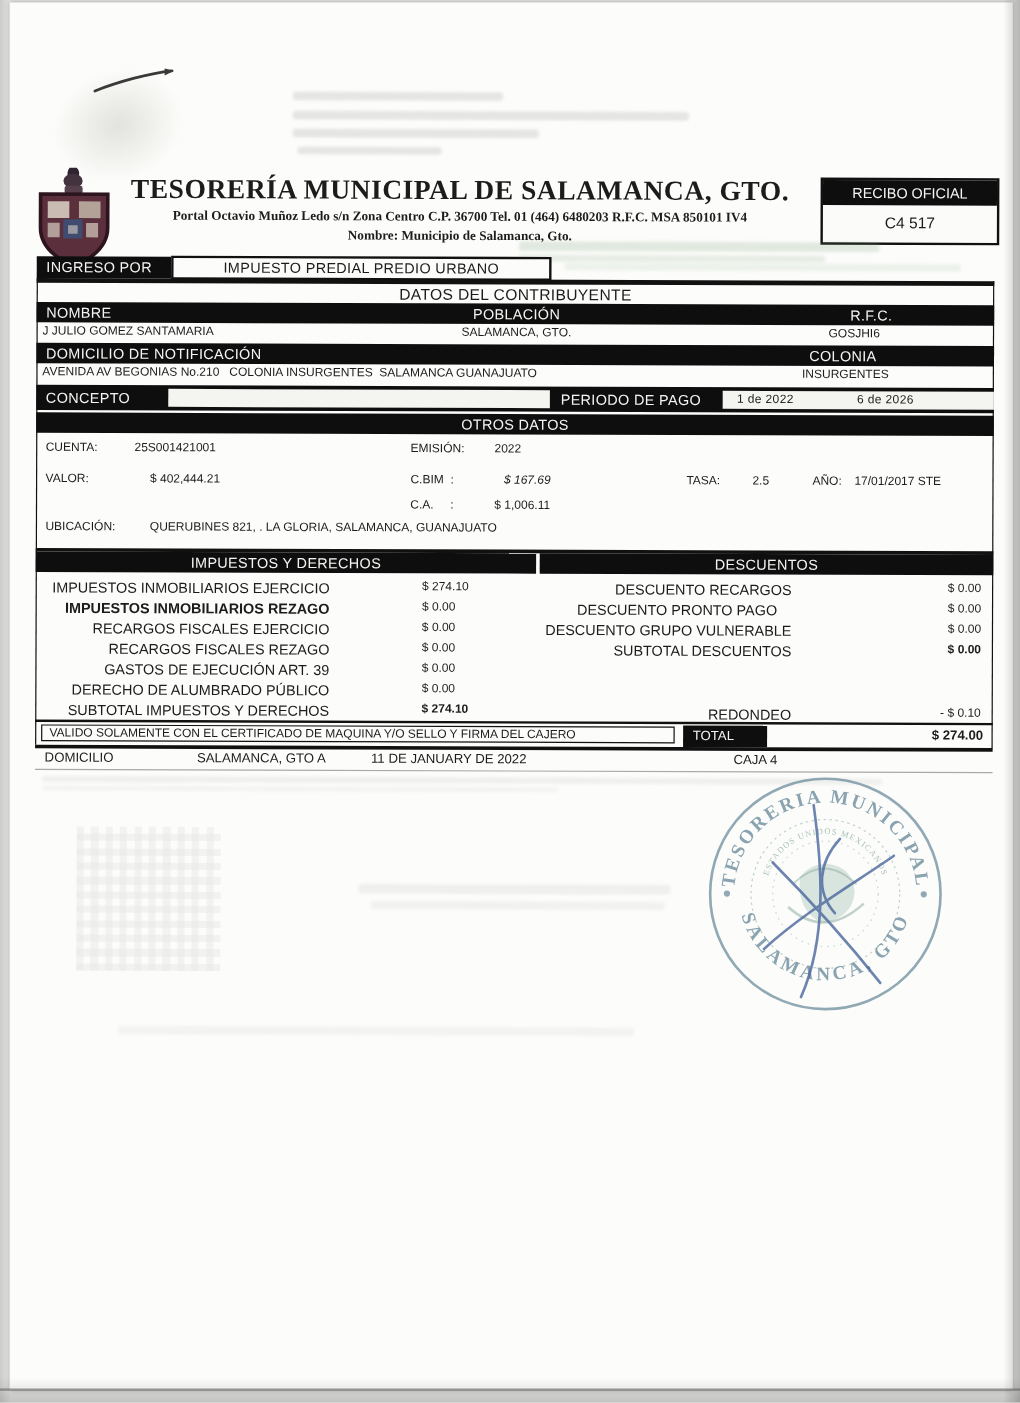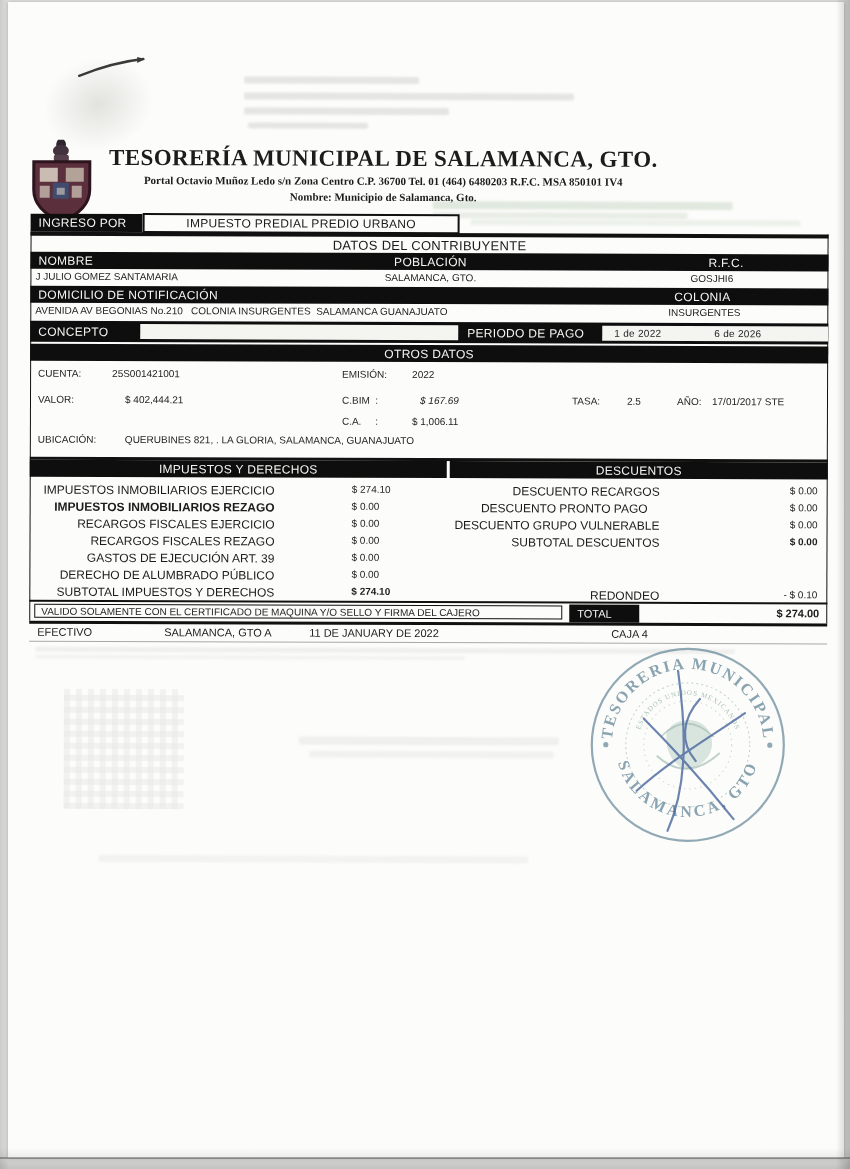--- a/index.html
+++ b/index.html
@@ -59,20 +59,24 @@
       <rect x="38" y="30" width="18" height="14" fill="#c9bfae" opacity=".8"></rect>
       <rect x="25" y="45" width="16" height="16" fill="#3c4f74" opacity=".9"></rect>
       <rect x="12" y="48" width="10" height="12" fill="#d8cfc0" opacity=".7"></rect>
       <rect x="44" y="48" width="10" height="12" fill="#d8cfc0" opacity=".7"></rect>
       <rect x="29" y="50" width="8" height="7" fill="#d8cfc0" opacity=".6"></rect>
     </svg>
     <div class="abs serif bold center" style="left:90px;top:146px;width:585px;font-size:23px;letter-spacing:.4px;">TESORERÍA MUNICIPAL DE SALAMANCA, GTO.</div>
     <div class="abs serif bold center" style="left:90px;top:175px;width:585px;font-size:11px;">Portal Octavio Muñoz Ledo s/n Zona Centro C.P. 36700 Tel. 01 (464) 6480203 R.F.C. MSA 850101 IV4</div>
     <div class="abs serif bold center" style="left:90px;top:191px;width:585px;font-size:11px;">Nombre: Municipio de Salamanca, Gto.</div>
 
+    <div class="abs" style="left:683px;top:147px;width:145px;height:52px;border:2px solid #111;background:#fbfbf9;">
+      <div class="bar" style="height:21px;justify-content:center;font-size:12px;">RECIBO OFICIAL</div>
+      <div class="center" style="padding-top:7px;font-size:13px;">C4 517</div>
+    </div>
 
     <div class="ghost green-ghost" style="left:432px;top:201px;width:300px;height:8px;opacity:.8;"></div>
     <div class="ghost green-ghost" style="left:432px;top:212px;width:255px;height:6px;opacity:.6;"></div>
     <div class="ghost green-ghost" style="left:470px;top:219px;width:330px;height:6px;opacity:.45;"></div>
 
     <div class="abs bar lbl12" style="left:30px;top:215px;width:112px;height:18px;padding-left:8px;box-sizing:border-box;">INGRESO POR</div>
     <div class="abs center lbl12" style="left:142px;top:214px;width:313px;height:16px;border:2px solid #111;background:#fcfcfa;line-height:16px;">IMPUESTO PREDIAL PREDIO URBANO</div>
 
     <div class="abs bodyframe" style="left:30px;top:233px;width:796px;height:389px;"></div>
     <div class="abs hline" style="left:30px;top:233px;width:798px;height:4px;"></div>
@@ -166,21 +170,21 @@
     <div class="abs chargelabel right" style="left:430px;top:588px;width:230px;">REDONDEO</div>
     <div class="abs chargeval right" style="left:758px;top:588px;width:60px;">- $ 0.10</div>
 
     <div class="abs hline" style="left:30px;top:601px;width:798px;height:2px;"></div>
     <div class="abs t10" style="left:35px;top:605px;width:528px;height:14px;border:1px solid #111;background:#fcfcfa;line-height:14px;padding-left:6px;box-sizing:border-box;">VALIDO SOLAMENTE CON EL CERTIFICADO DE MAQUINA Y/O SELLO Y FIRMA DEL CAJERO</div>
     <div class="abs bar t11" style="left:570px;top:604px;width:70px;height:18px;padding-left:8px;box-sizing:border-box;">TOTAL</div>
     <div class="abs t11 right bold" style="left:640px;top:606px;width:180px;">$ 274.00</div>
     <div class="abs hline" style="left:30px;top:622px;width:798px;height:3px;"></div>
 
     <div class="abs t11" style="left:30px;top:627px;width:798px;height:14px;">
-      <span style="position:absolute;left:8px;">EFECTIVO</span>
+      <span style="position:absolute;left:8px;">DOMICILIO</span>
       <span style="position:absolute;left:135px;">SALAMANCA, GTO A</span>
       <span style="position:absolute;left:280px;">11 DE JANUARY DE 2022</span>
       <span style="position:absolute;left:582px;">CAJA 4</span>
     </div>
     <div class="abs" style="left:30px;top:642px;width:798px;height:1px;background:#a9a9a6;"></div>
 
     <div class="ghost gray-ghost" style="left:36px;top:648px;width:700px;height:5px;opacity:.55;"></div>
     <div class="ghost gray-ghost" style="left:36px;top:656px;width:430px;height:4px;opacity:.4;"></div>
     <div class="ghost gray-ghost" style="left:300px;top:737px;width:260px;height:8px;opacity:.55;"></div>
     <div class="ghost gray-ghost" style="left:310px;top:751px;width:245px;height:7px;opacity:.45;"></div>

